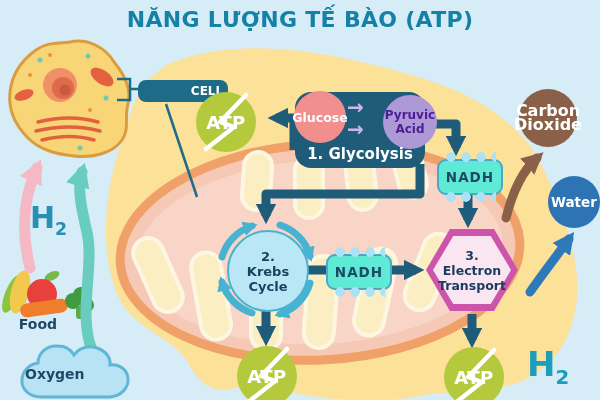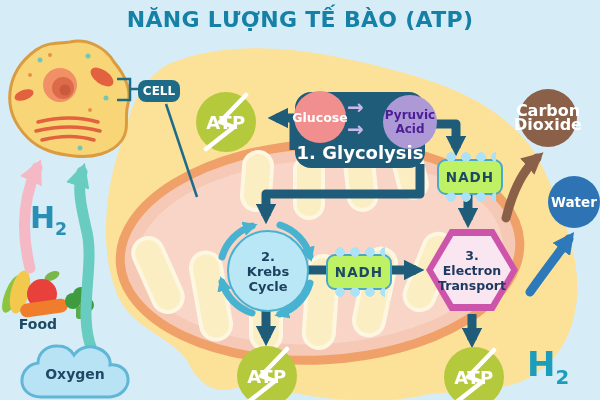--- a/index.html
+++ b/index.html
@@ -6,40 +6,40 @@
   .stage{position:relative;width:600px;height:400px;overflow:hidden;background:#d6edf8;
          font-family:"DejaVu Sans","Liberation Sans",sans-serif;}
   .abs{position:absolute;}
   svg.bglayer{position:absolute;left:0;top:0;}
 
   .title{left:0;top:6px;width:600px;text-align:center;color:#1581a6;font-weight:bold;
          font-size:22px;line-height:27px;letter-spacing:.3px;}
   .title .tline{display:block;}
 
   .cell-label{left:138px;top:80px;width:42px;height:22px;background:#1e6b87;border-radius:8px;
-         color:#fff;font-size:12px;font-weight:bold;text-align:center;line-height:22px;}
+         color:#fff;font-size:12px;font-weight:bold;text-align:center;line-height:22px;padding-left:48px;}
 
   .circle{border-radius:50%;display:flex;flex-direction:column;align-items:center;
           justify-content:center;text-align:center;}
   .atp{width:60px;height:60px;background:#b5c93c;color:#fff;font-weight:bold;font-size:18px;
        letter-spacing:.5px;position:absolute;}
   .atp .bolt{position:absolute;left:0;top:0;width:100%;height:100%;}
   .atp span{position:relative;}
 
   .glybox{left:295px;top:92px;width:130px;height:76px;background:#1e5c7a;border-radius:16px;}
   .glucose{left:-1px;top:-1px;width:52px;height:52px;background:#f18e8e;color:#fff;
            font-size:12.5px;font-weight:bold;position:absolute;}
   .pyruvic{left:88px;top:3px;width:54px;height:54px;background:#ac99d6;color:#4c1d95;
            font-size:12px;font-weight:bold;line-height:14px;position:absolute;}
   .chevrons{left:52px;top:4px;position:absolute;display:flex;flex-direction:column;
             color:#c9b9e8;font-size:20px;font-weight:bold;line-height:22px;}
   .glylabel{position:absolute;bottom:5px;left:0;width:100%;text-align:center;color:#fff;
-            font-weight:bold;font-size:18px;}
-
-  .nadh{width:62px;height:32px;background:#bef264;border:2px solid #4aa8c9;border-radius:9px;
+            font-weight:bold;font-size:15px;}
+
+  .nadh{width:62px;height:32px;background:#5eead4;border:2px solid #4aa8c9;border-radius:9px;
         color:#1d4964;font-weight:bold;font-size:13.5px;letter-spacing:1px;display:flex;
         align-items:center;justify-content:center;position:absolute;}
   .nadh::before,.nadh::after{content:"";position:absolute;left:5px;right:5px;height:10px;
         background-image:radial-gradient(circle 5px at 7px 5px,#abe2f5 4.5px,transparent 5px);
         background-size:15px 10px;background-repeat:repeat-x;}
   .nadh::before{top:-9px;}
   .nadh::after{bottom:-9px;transform:scaleY(-1);}
   .nadh-right{left:437px;top:159px;}
   .nadh-center{left:326px;top:254px;}
 
@@ -60,21 +60,21 @@
   .atp-bl{left:237px;top:346px;}
   .atp-br{left:444px;top:347px;}
 
   .h2{font-weight:bold;}
   .h2 sub{font-size:.58em;}
   .h2-left{left:30px;top:200px;font-size:30px;color:#2a8fb5;}
   .h2-right{left:527px;top:344px;font-size:34px;color:#1b9dbd;}
 
   .food-label{left:6px;top:316px;width:64px;text-align:center;color:#1d4964;
        font-weight:bold;font-size:14px;}
-  .oxygen-label{left:25px;top:366px;width:100px;text-align:center;color:#1d4964;
+  .oxygen-label{left:25px;top:366px;width:100px;text-align:left;color:#1d4964;
        font-weight:bold;font-size:14px;}
 </style>
 </head>
 <body>
 
 <div class="stage">
 
   <svg class="bglayer" width="600" height="400" viewBox="0 0 600 400">
     <defs>
       <marker id="mTeal" viewBox="0 0 10 10" refX="6" refY="5" markerWidth="2.3" markerHeight="2.3" orient="auto">

